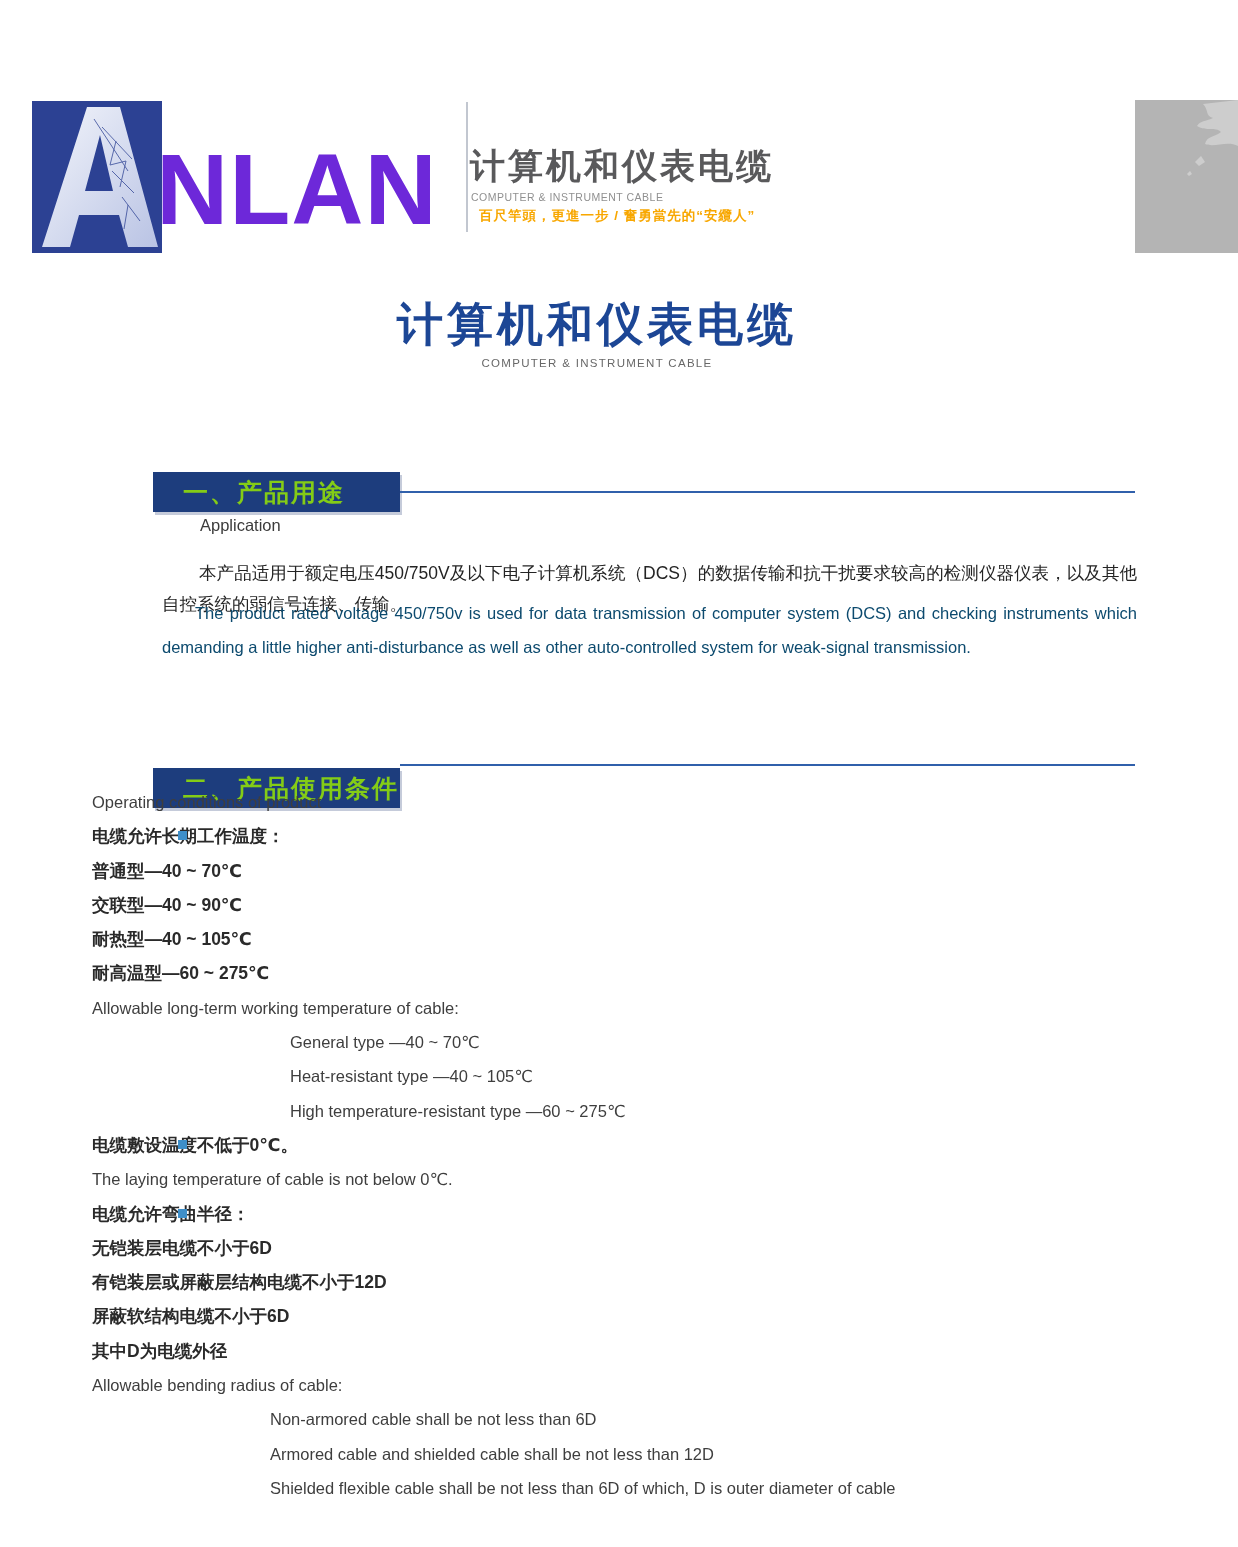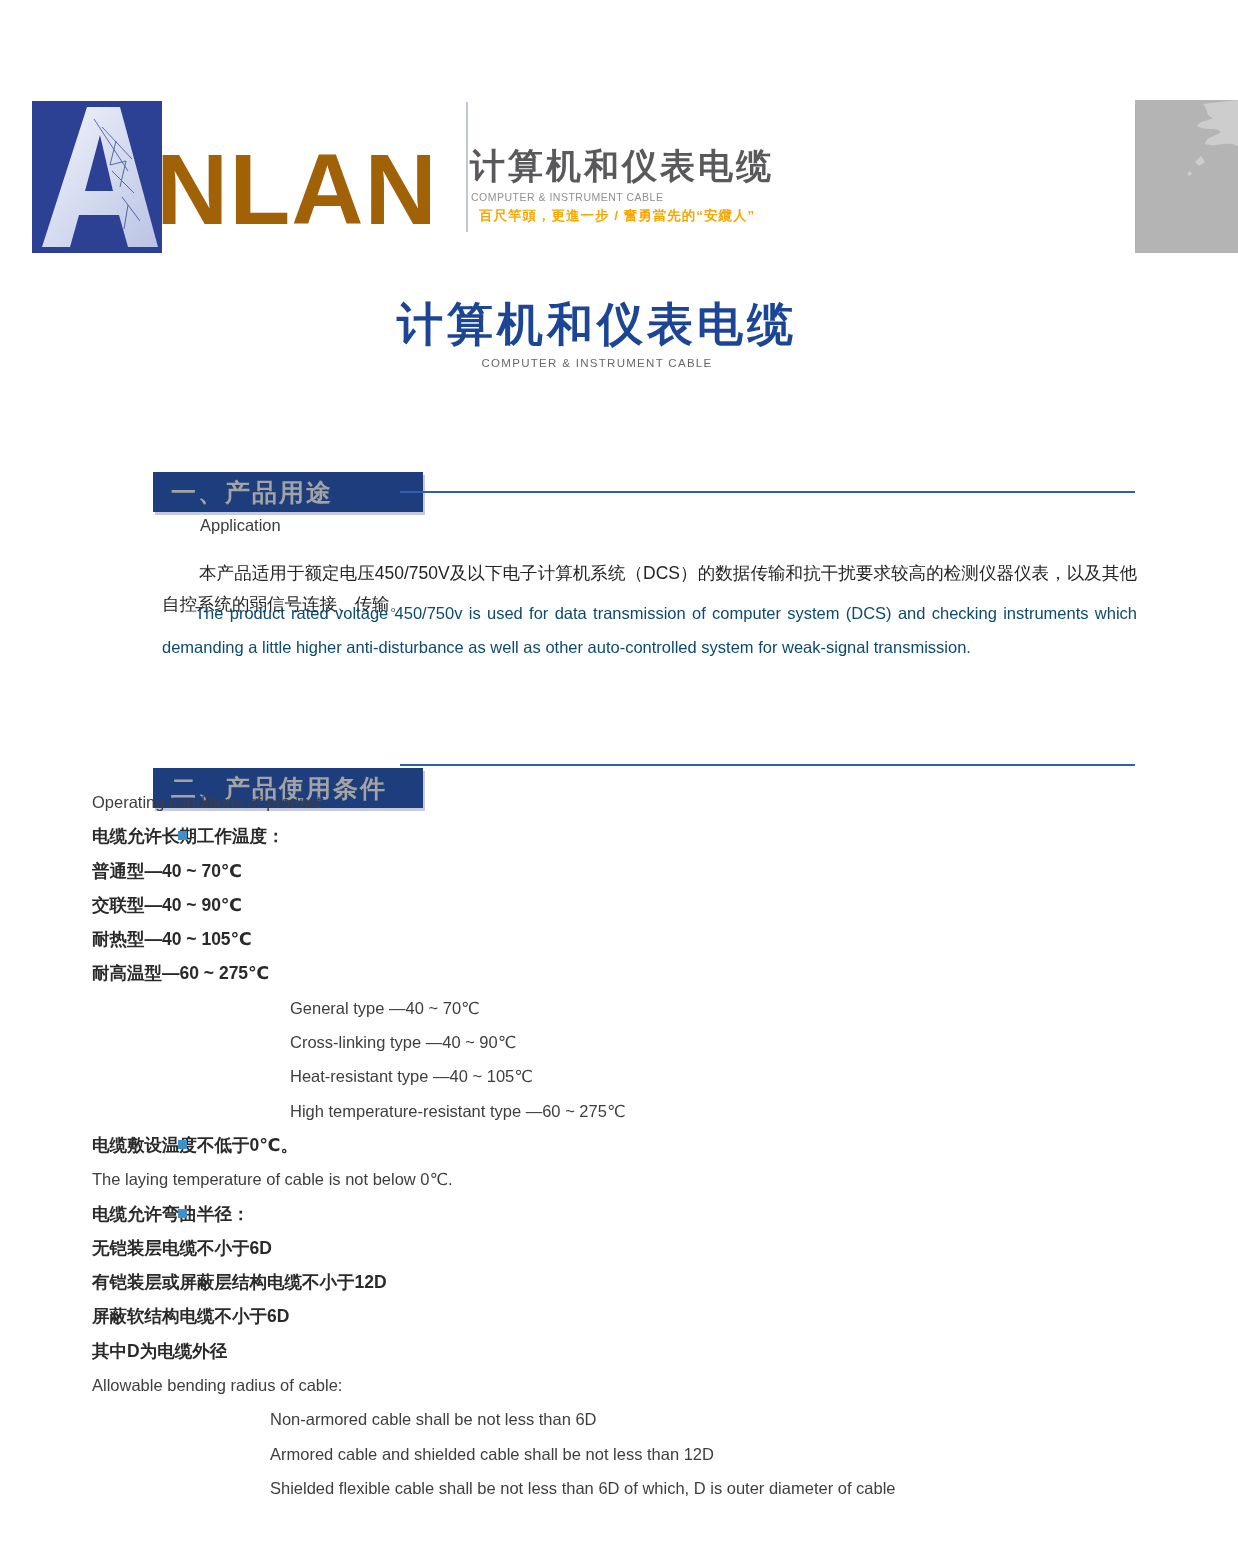--- a/index.html
+++ b/index.html
@@ -8,21 +8,21 @@
     width:1238px;height:1547px;
     background:#ffffff;
     font-family:"Liberation Sans","DejaVu Sans",sans-serif;
     overflow:hidden;
   }
   
   .logo-square{position:absolute;left:32px;top:101px;width:130px;height:152px;}
   .wordmark{
     position:absolute;left:156px;top:139px;
     font-size:100px;line-height:100px;font-weight:bold;
-    color:#a16207;letter-spacing:1px;
+    color:#6d28d9;letter-spacing:1px;
   }
   .hdr-divider{position:absolute;left:466px;top:102px;width:2px;height:130px;background:#c2c7d0;}
   .hdr-cn{
     position:absolute;left:470px;top:146px;
     font-size:35px;line-height:40px;font-weight:bold;color:#59595b;letter-spacing:3px;
   }
   .hdr-en{
     position:absolute;left:471px;top:191px;
     font-size:10.5px;color:#909090;letter-spacing:.5px;
   }
@@ -35,24 +35,24 @@
   .main-title{
     position:absolute;left:0;top:294px;width:1194px;text-align:center;
     font-size:46px;font-weight:bold;color:#1c4695;letter-spacing:4px;
   }
   .main-subtitle{
     position:absolute;left:0;top:357px;width:1194px;text-align:center;
     font-size:11.5px;color:#686868;letter-spacing:1.3px;
   }
   
   .sec-box{
-    position:absolute;left:153px;width:270px;height:40px;
+    position:absolute;left:153px;width:247px;height:40px;
     background:#1d3d7d;box-shadow:2px 3px 0 rgba(22,48,107,.25);
-    color:#a3a3a3;font-size:25px;font-weight:bold;letter-spacing:2px;
-    line-height:40px;padding-left:18px;box-sizing:border-box;
+    color:#84cc16;font-size:25px;font-weight:bold;letter-spacing:2px;
+    line-height:40px;padding-left:30px;box-sizing:border-box;
   }
   .sec-box.s1{top:472px;}
   .sec-box.s2{top:768px;}
   .sec-line{position:absolute;left:400px;width:735px;height:2px;background:#3060ab;}
   .sec-line.s1{top:491px;}
   .sec-line.s2{top:764px;}
   
   .application{position:absolute;left:200px;top:516px;font-size:16.5px;color:#3b3b3b;}
   .para-cn{
     position:absolute;left:162px;top:558px;width:975px;
@@ -133,22 +133,22 @@
     <div class="row en">Operating conditions of product</div>
 
     <div class="row cn">
       <span class="bullet-sq"></span>
       <span>电缆允许长期工作温度：</span>
     </div>
     <div class="row cn">普通型—40 ~ 70℃</div>
     <div class="row cn">交联型—40 ~ 90℃</div>
     <div class="row cn">耐热型—40 ~ 105℃</div>
     <div class="row cn">耐高温型—60 ~ 275℃</div>
+    <div class="row en">Allowable long-term working temperature of cable:</div>
     <div class="row en ind">General type —40 ~ 70℃</div>
-    <div class="row en ind">Cross-linking type —40 ~ 90℃</div>
     <div class="row en ind">Heat-resistant type —40 ~ 105℃</div>
     <div class="row en ind">High temperature-resistant type —60 ~ 275℃</div>
 
     <div class="row cn">
       <span class="bullet-sq"></span>
       <span>电缆敷设温度不低于0℃。</span>
     </div>
     <div class="row en">The laying temperature of cable is not below 0℃.</div>
 
     <div class="row cn">

